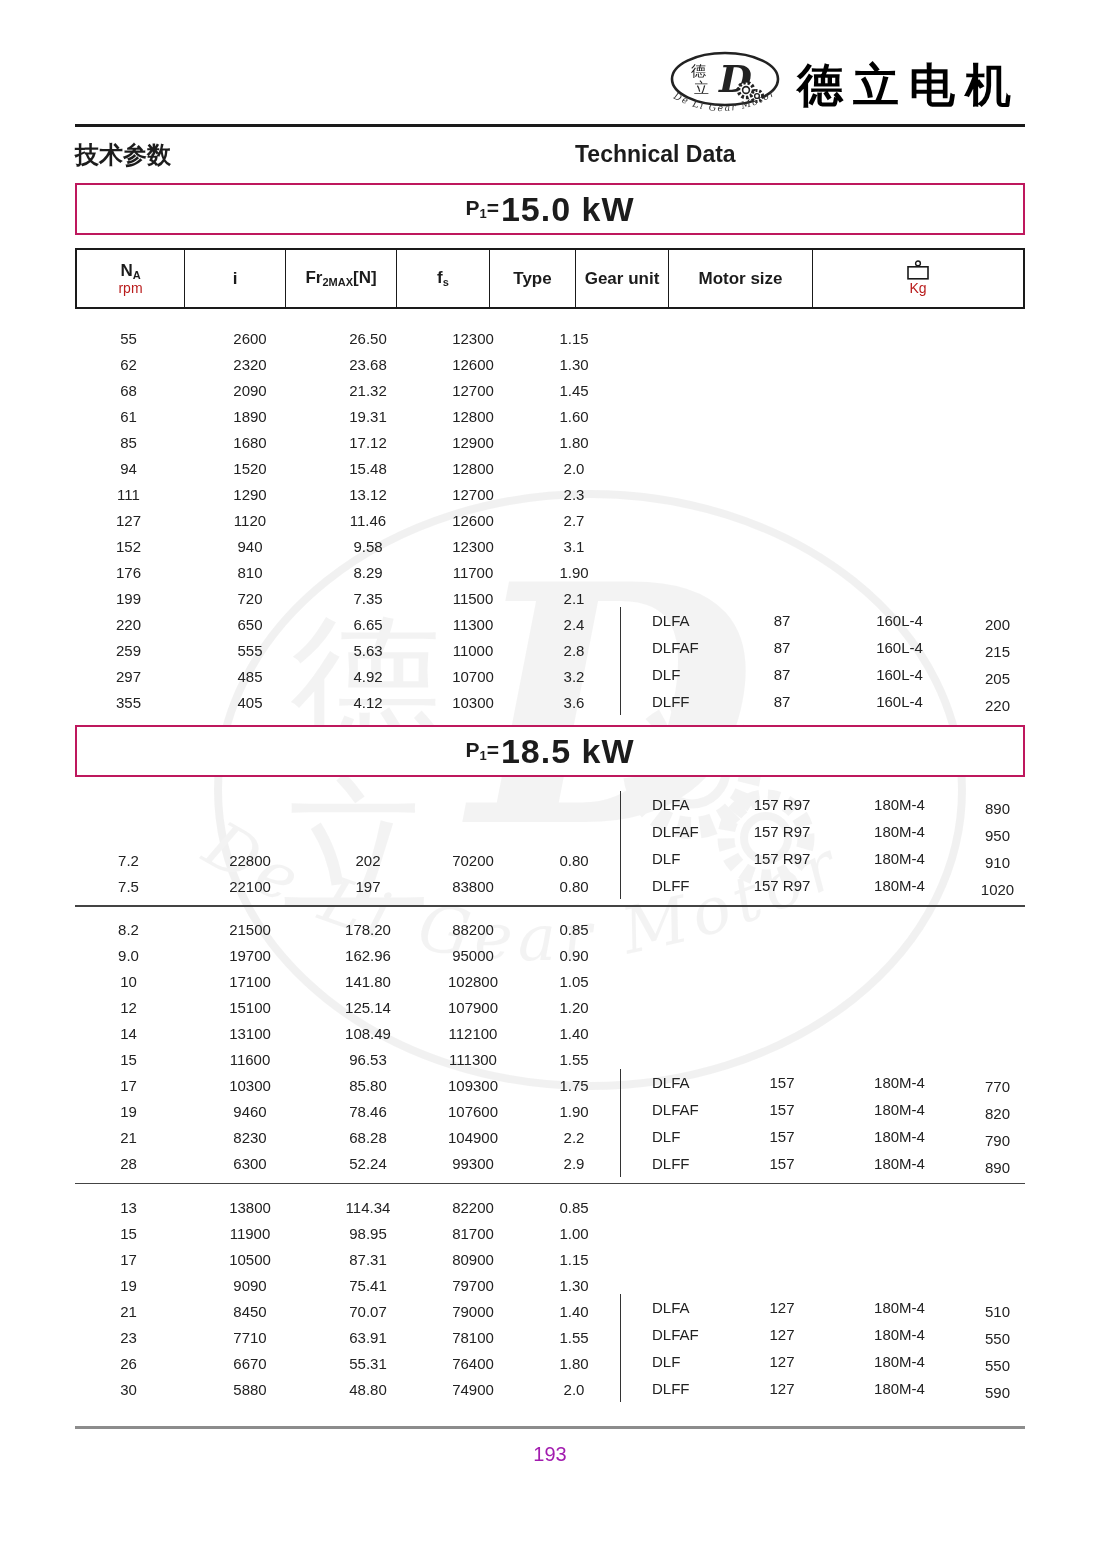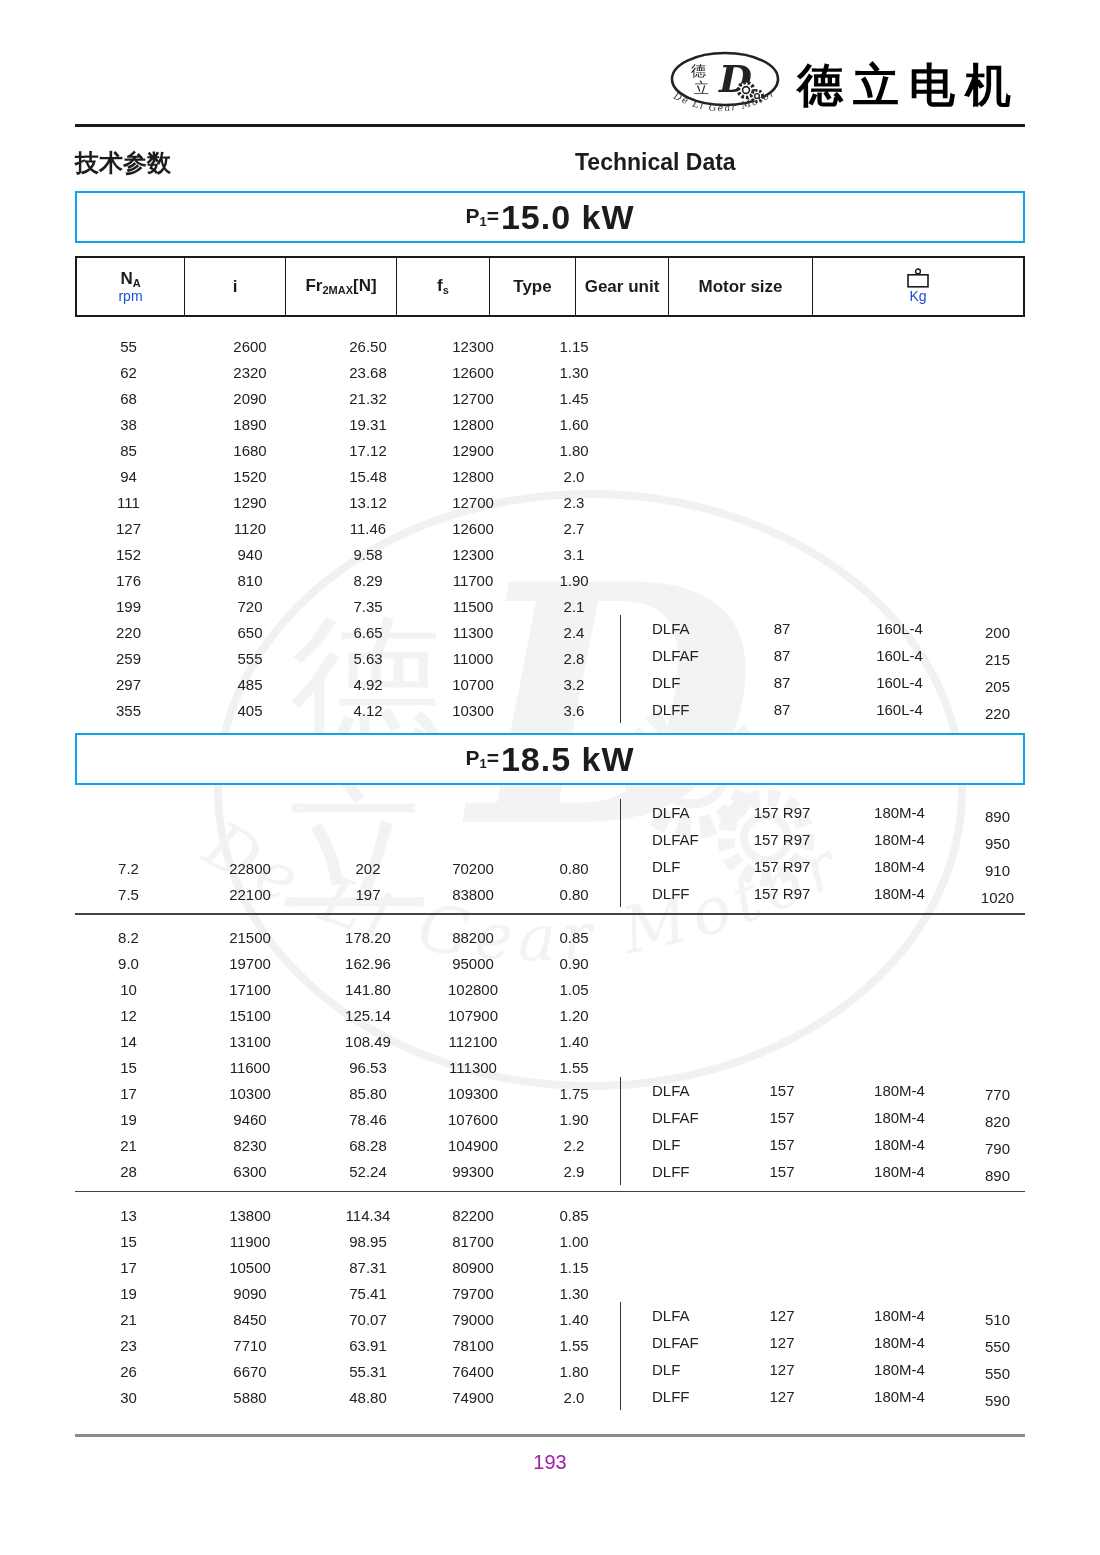--- a/index.html
+++ b/index.html
@@ -9,37 +9,37 @@
     -webkit-font-smoothing:antialiased;
   }
   .page{position:relative;width:950px;margin:0 auto;padding-top:50px;}
 
   
   .brand-row{display:flex;justify-content:flex-end;align-items:center;height:72px;gap:14px;padding-right:4px;}
   .brand-name{font-family:"DejaVu Serif", serif;font-weight:bold;font-size:46px;letter-spacing:10px;color:#000000;white-space:nowrap;}
   .top-rule{height:3px;background:#1a1a1a;margin-top:2px;}
 
   
-  .titles-row{position:relative;height:34px;margin-top:20px;}
+  .titles-row{position:relative;height:34px;margin-top:12px;}
   .title-cn{position:absolute;left:0;top:0;font-size:24px;font-weight:bold;font-family:"DejaVu Serif",serif;}
   .title-en{position:absolute;left:500px;top:2px;font-size:23px;font-weight:bold;}
 
   
-  .power-box{border:2px solid #0ea5e9;height:48px;display:flex;align-items:center;justify-content:center;margin-top:10px;background:#fff;position:relative;z-index:2;}
+  .power-box{border:2px solid #be185d;height:48px;display:flex;align-items:center;justify-content:center;margin-top:10px;background:#fff;position:relative;z-index:2;}
   .power-box .pfx{font-weight:bold;font-size:21px;letter-spacing:0;}
   .power-box .pfx sub{font-size:13px;}
   .power-box .pval{font-weight:bold;font-size:34px;margin-left:2px;letter-spacing:1px;}
 
   
   .thead{display:flex;border:2px solid #1a1a1a;margin-top:13px;height:57px;background:#fff;position:relative;z-index:2;}
   .th{border-right:1.5px solid #1a1a1a;display:flex;flex-direction:column;align-items:center;justify-content:center;line-height:1.12;}
   .th:last-child{border-right:none;}
   .th-main{font-weight:bold;font-size:17px;}
   .th-main sub{font-size:11px;font-weight:bold;}
-  .th-unit{font-size:14px;color:#1d4ed8;text-align:center;}
+  .th-unit{font-size:14px;color:#b91c1c;text-align:center;}
   .c0{width:107px;}.c1{width:136px;}.c2{width:100px;}.c3{width:110px;}.c4{width:92px;}
   .c5{width:85px;}.c6{width:92px;}.c7{width:143px;}.c8{width:85px;flex:1;}
   .kg-icon{display:block;margin-bottom:1px;}
 
   
   .section-body{margin-top:14px;position:relative;z-index:1;}
   .table-block{display:flex;align-items:flex-end;}
   .block-left{width:545px;padding-top:2px;}
   .data-row{display:flex;height:26px;align-items:center;}
   .dcell{text-align:center;font-size:15px;color:#222;}
@@ -168,21 +168,21 @@
                 <div class="dcell d4">1.30</div>
               </div>
               <div class="data-row">
                 <div class="dcell d0">68</div>
                 <div class="dcell d1">2090</div>
                 <div class="dcell d2">21.32</div>
                 <div class="dcell d3">12700</div>
                 <div class="dcell d4">1.45</div>
               </div>
               <div class="data-row">
-                <div class="dcell d0">38</div>
+                <div class="dcell d0">61</div>
                 <div class="dcell d1">1890</div>
                 <div class="dcell d2">19.31</div>
                 <div class="dcell d3">12800</div>
                 <div class="dcell d4">1.60</div>
               </div>
               <div class="data-row">
                 <div class="dcell d0">85</div>
                 <div class="dcell d1">1680</div>
                 <div class="dcell d2">17.12</div>
                 <div class="dcell d3">12900</div>

